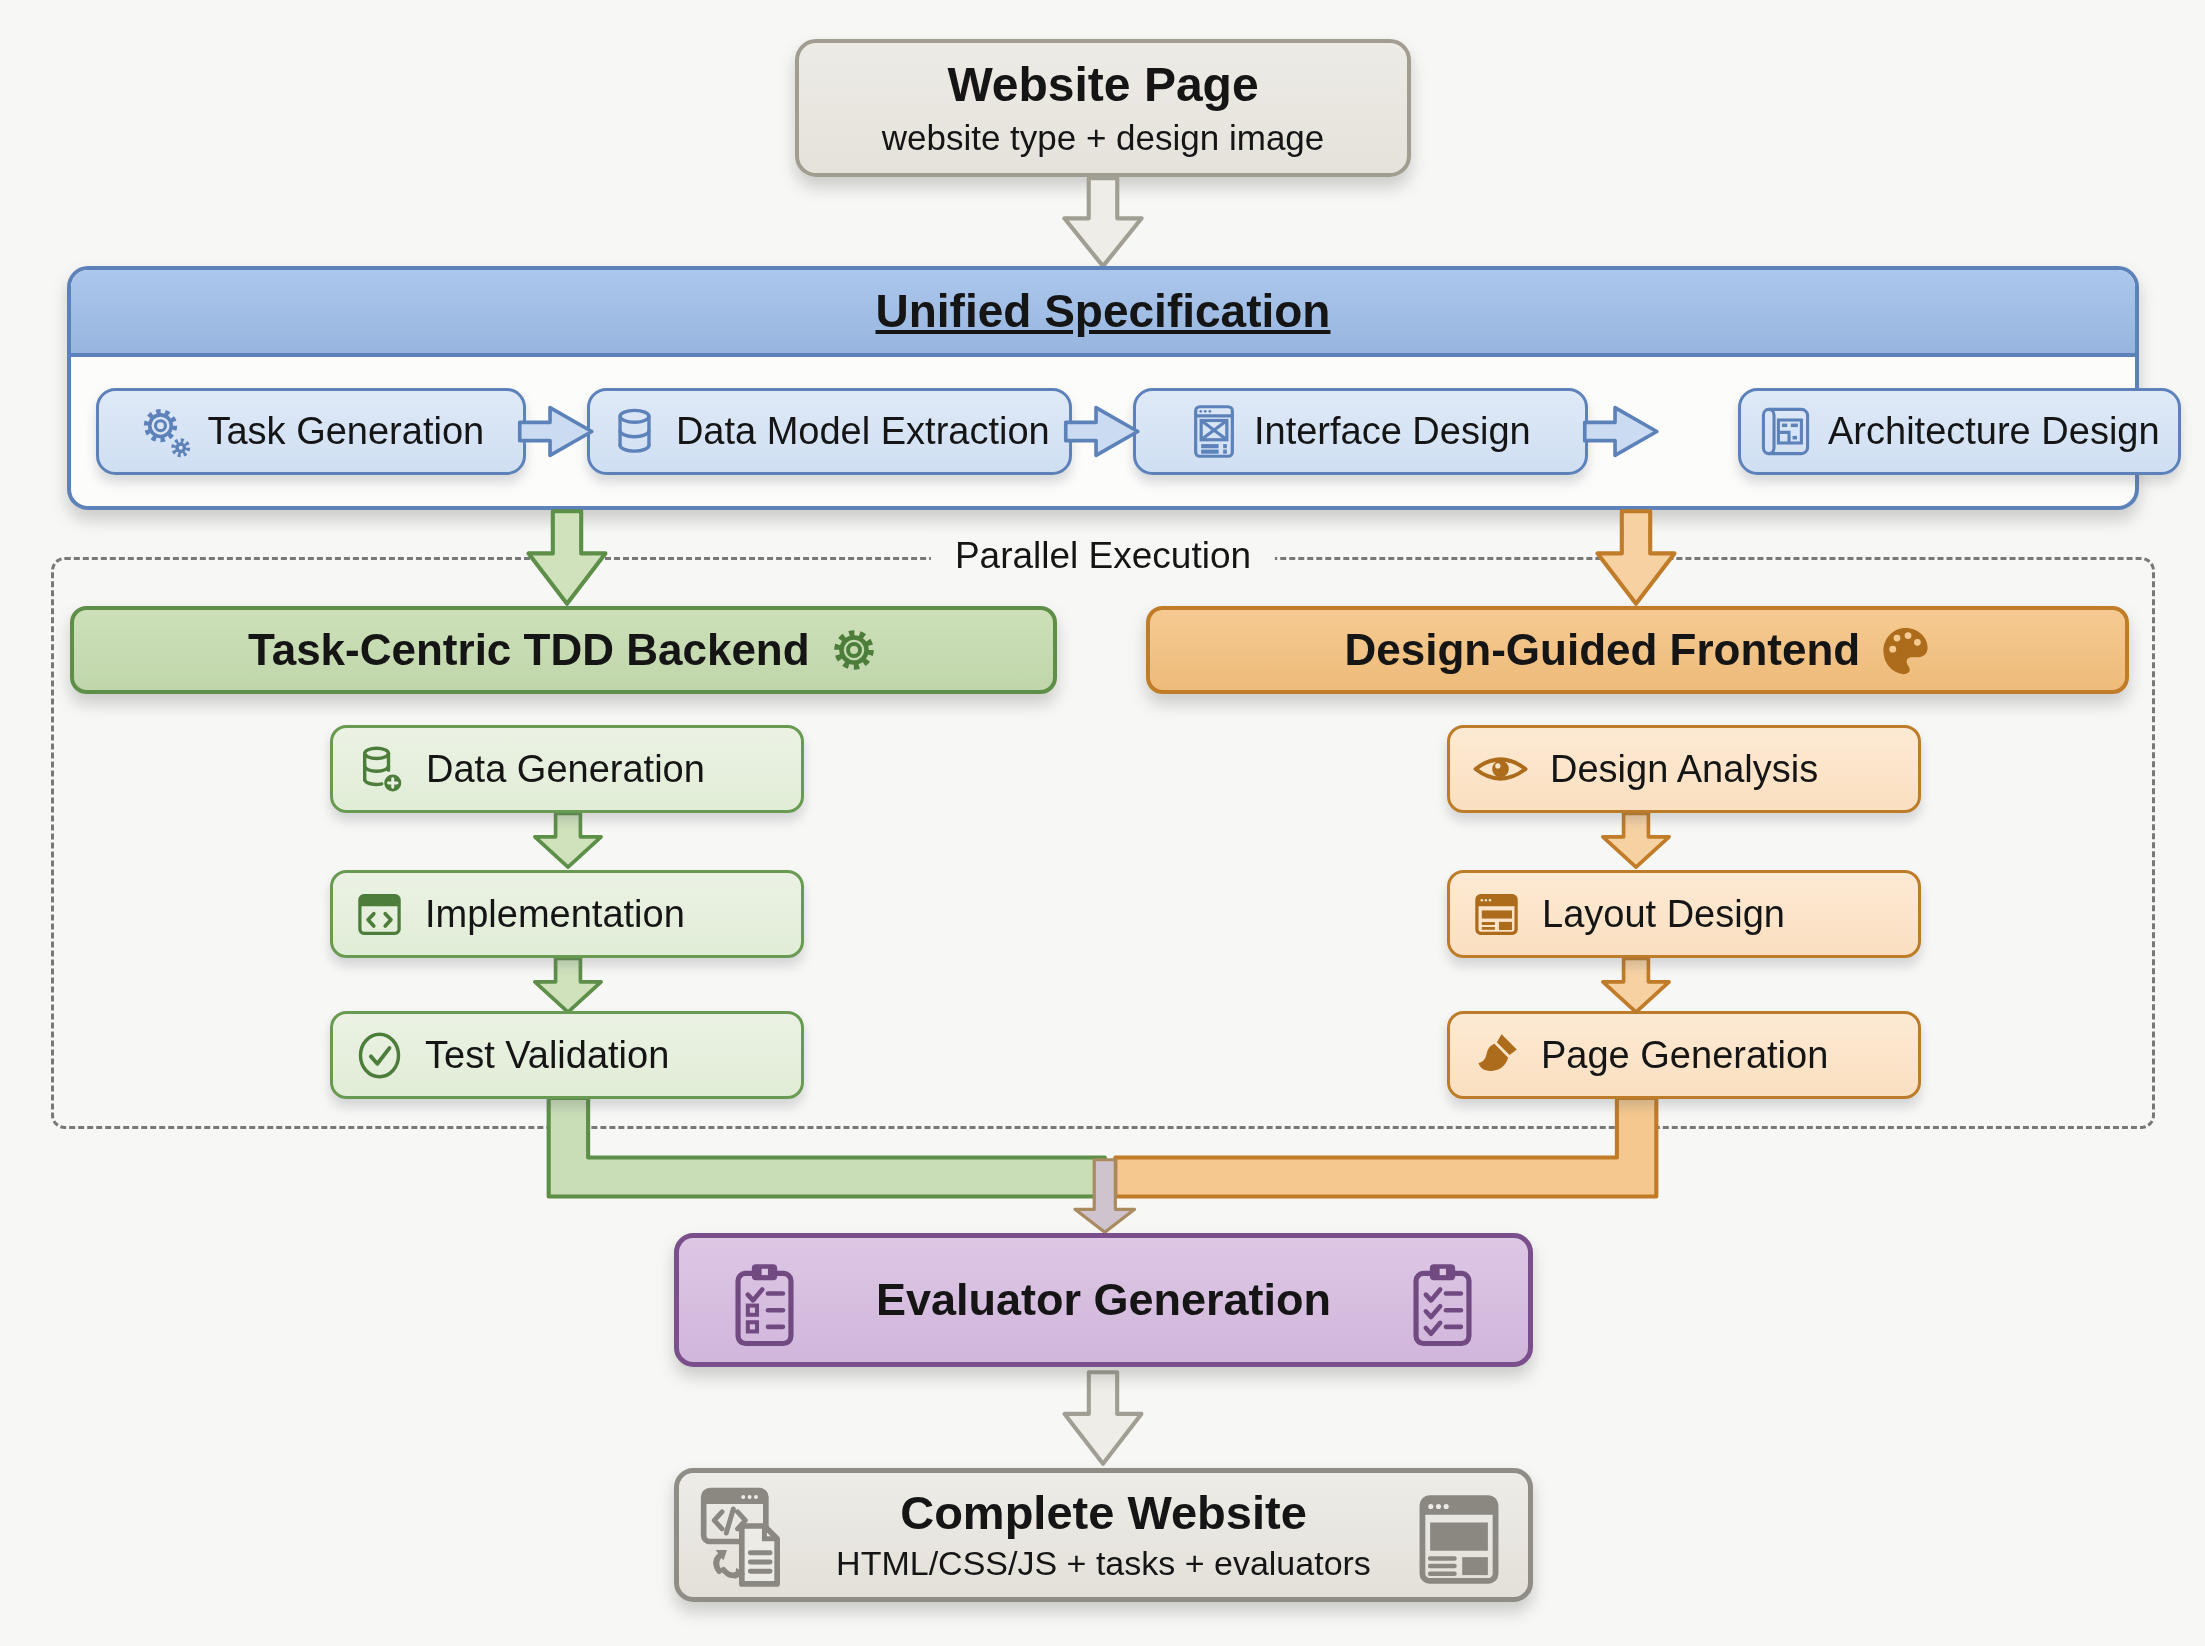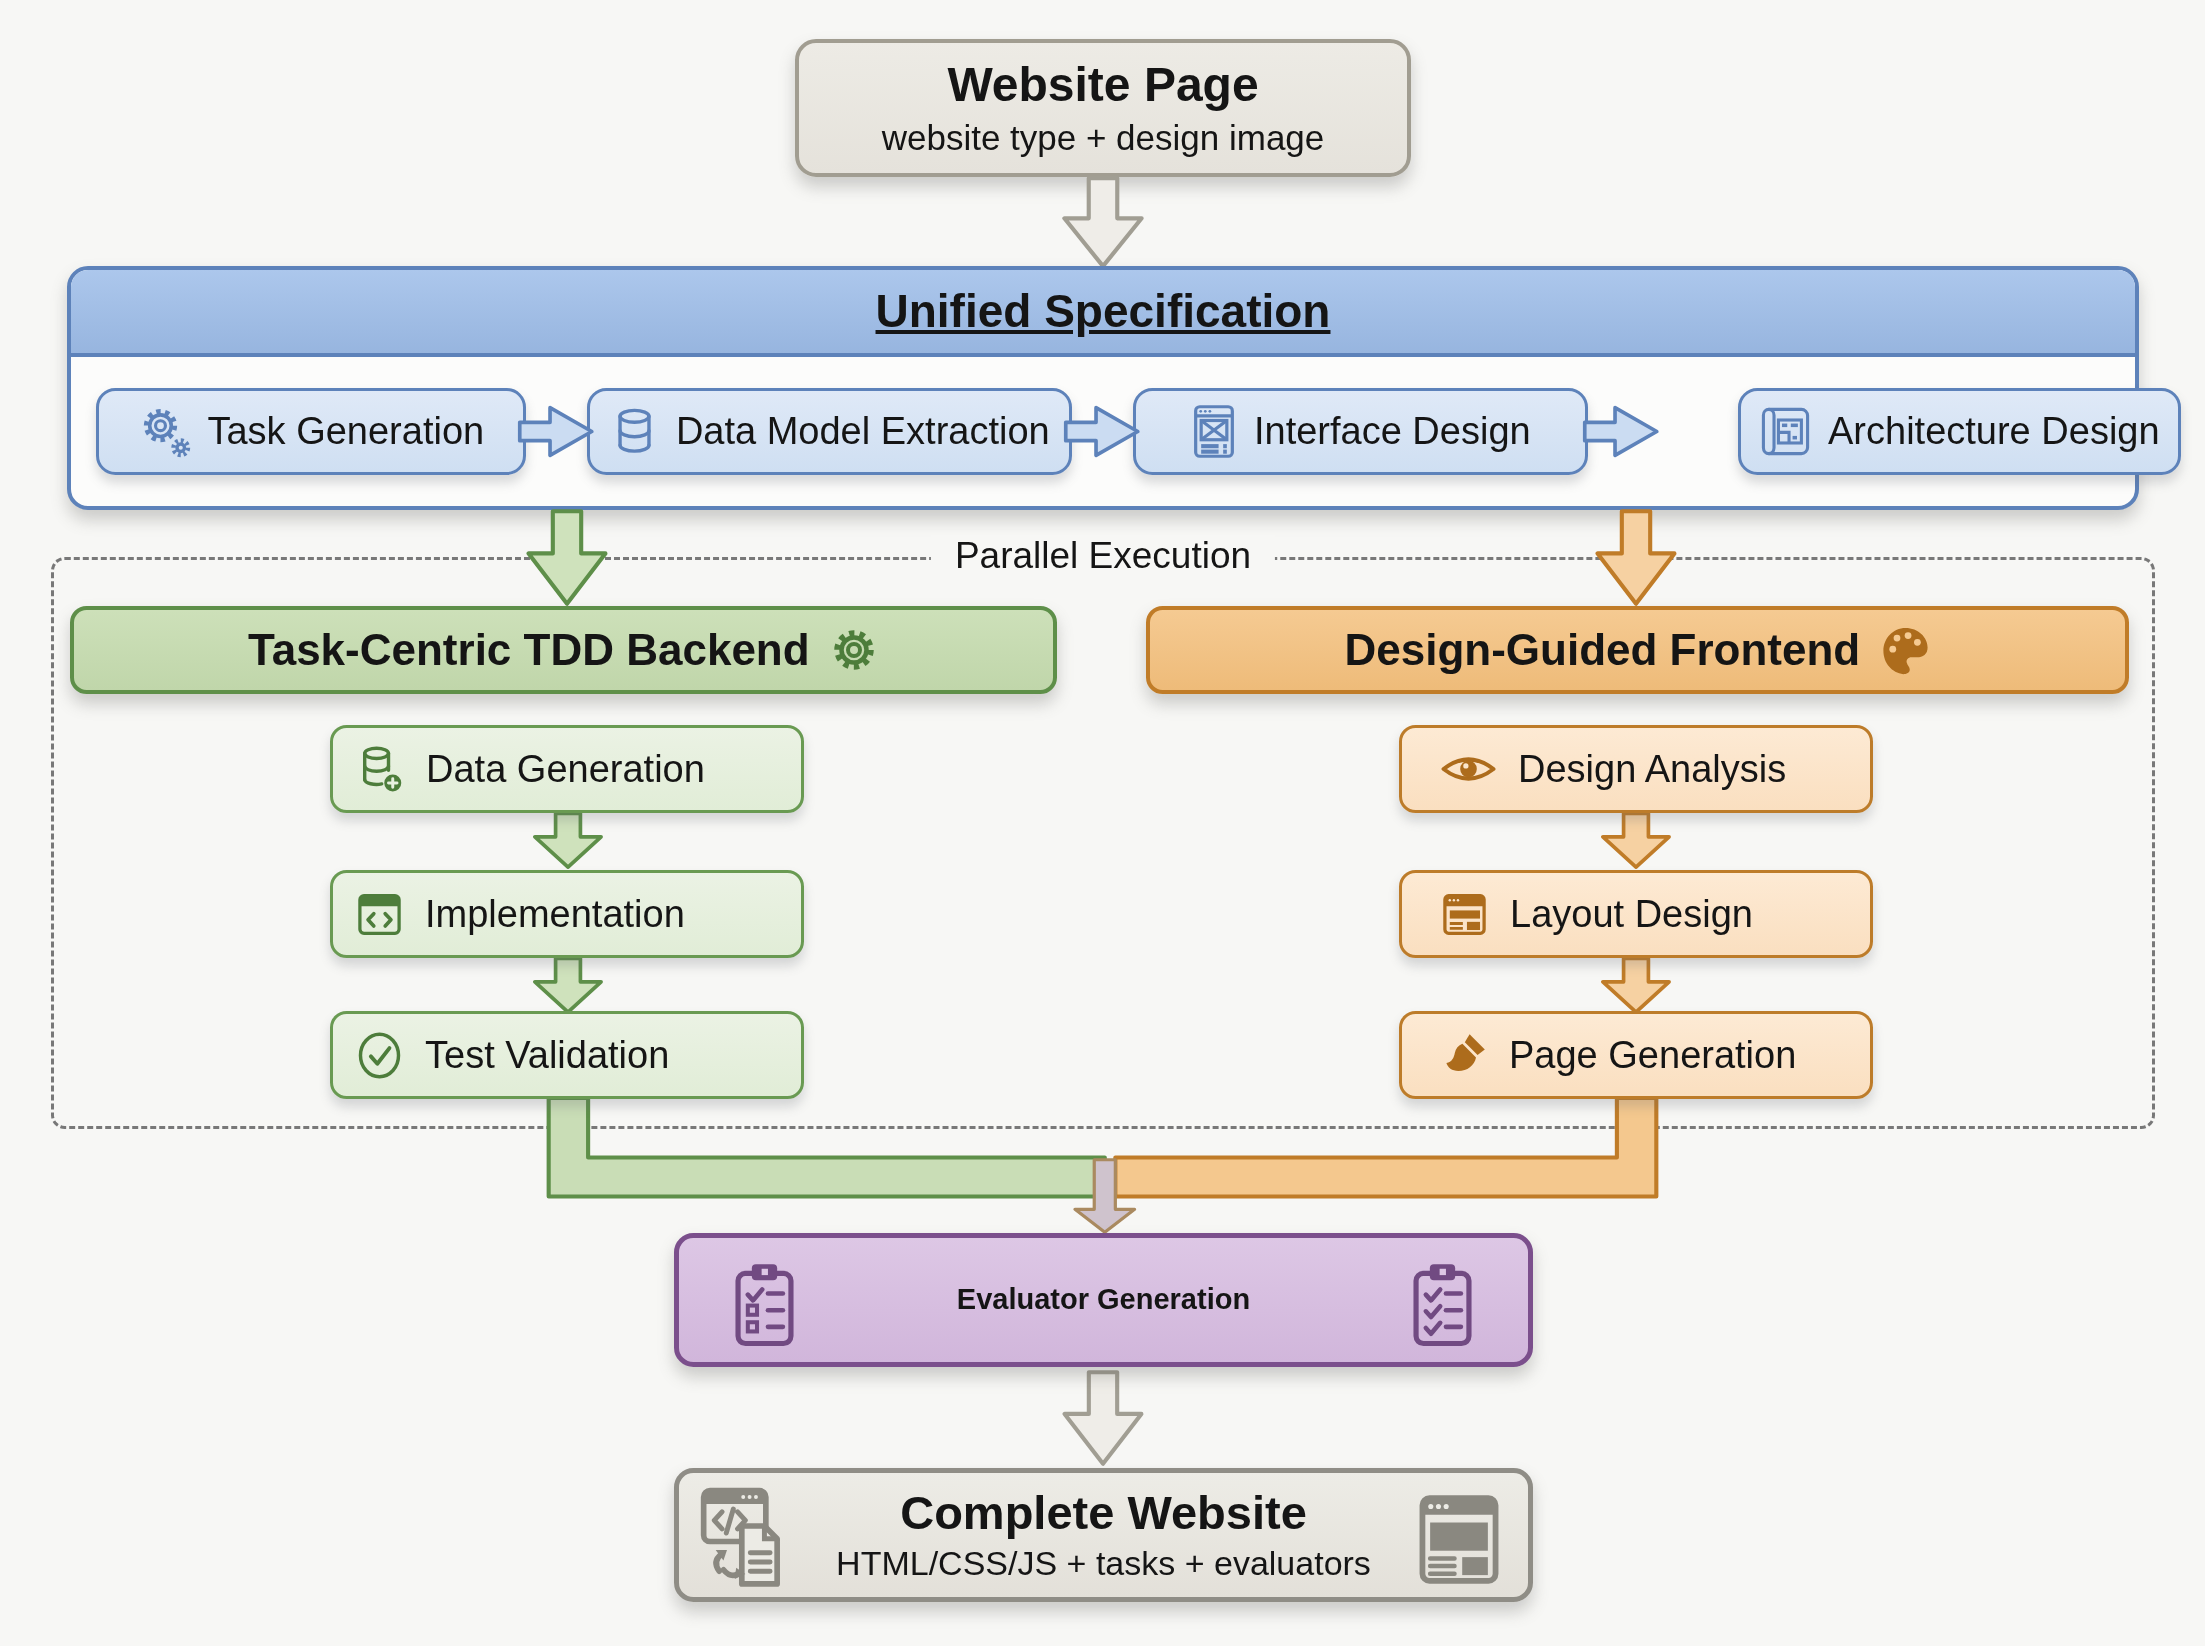--- a/index.html
+++ b/index.html
@@ -46,22 +46,22 @@
   .spec-header .title{font-size:46px;text-decoration:underline;}
 
   .step{position:absolute; box-sizing:border-box; display:flex; align-items:center;
     box-shadow:0 7.4px 11px rgba(90,95,105,.22);}
   .step .label{font-size:38px; font-weight:500; white-space:nowrap;}
   .step.blue{top:388px; height:87px; border:3.7px solid var(--blue-border); border-radius:19.3px;
     background:linear-gradient(180deg,#dfe9f7,#cfdff2); justify-content:center; gap:15.6px; color:var(--blue-border);}
   .step.blue .label{color:var(--ink);}
   .step.green{left:330px; width:474px; height:88px; border:3.7px solid #699a52; border-radius:16.5px;
     background:linear-gradient(180deg,#ebf2e4,#e1edd7); padding-left:22px; gap:21px; color:var(--green-icon);}
-  .step.orange{left:1399px; width:474px; height:88px; border:3.7px solid #bd7c2a; border-radius:16.5px;
-    background:linear-gradient(180deg,#fdead4,#fadfc0); padding-left:38px; gap:21px; color:var(--orange-icon);}
+  .step.orange{left:1447px; width:474px; height:88px; border:3.7px solid #bd7c2a; border-radius:16.5px;
+    background:linear-gradient(180deg,#fdead4,#fadfc0); padding-left:22px; gap:21px; color:var(--orange-icon);}
   .step .label{color:var(--ink);}
 
   
   .branch{height:88px; border-radius:16.5px; flex-direction:row; gap:19.3px;}
   .branch .title{font-size:44px;}
   .backend-header{left:70px; top:606px; width:987px;
     border:4.1px solid var(--green-border);
     background:linear-gradient(180deg,#cde0b9,#c0d6aa); color:var(--green-icon);}
   .frontend-header{left:1146px; top:606px; width:983px;
     border:4.1px solid var(--orange-border);
@@ -70,21 +70,21 @@
   
   .parallel{left:51px; top:557px; width:2104px; height:572px; box-sizing:border-box;
     border:3.2px dashed var(--dash-border); border-radius:13.8px;}
   .parallel-label{left:1103px; top:557px; transform:translate(-50%,-52%);
     background:var(--page-bg); padding:0 24px; font-size:37px; white-space:nowrap; z-index:2;}
 
   
   .evaluator{left:674px; top:1233px; width:859px; height:134px;
     border:5px solid var(--purple-border); border-radius:19.3px;
     background:linear-gradient(180deg,#ddc7e5,#d1b6db); gap:3.7px; z-index:3;}
-  .evaluator .title{font-size:29px;}
+  .evaluator .title{font-size:45px;}
   .evaluator .subtitle{font-size:34px;}
   .complete{left:674px; top:1468px; width:859px; height:134px;
     border:5px solid var(--neutral-border-dark); border-radius:19.3px;
     background:linear-gradient(180deg,#edece6,#e3e0d9); gap:3.7px;}
   .complete .title{font-size:47px;}
   .complete .subtitle{font-size:34px;}
 
   .corner-icon{position:absolute;}
   svg{display:block;}
   .z1{z-index:1;} .z2{z-index:2;} .z3{z-index:3;}

